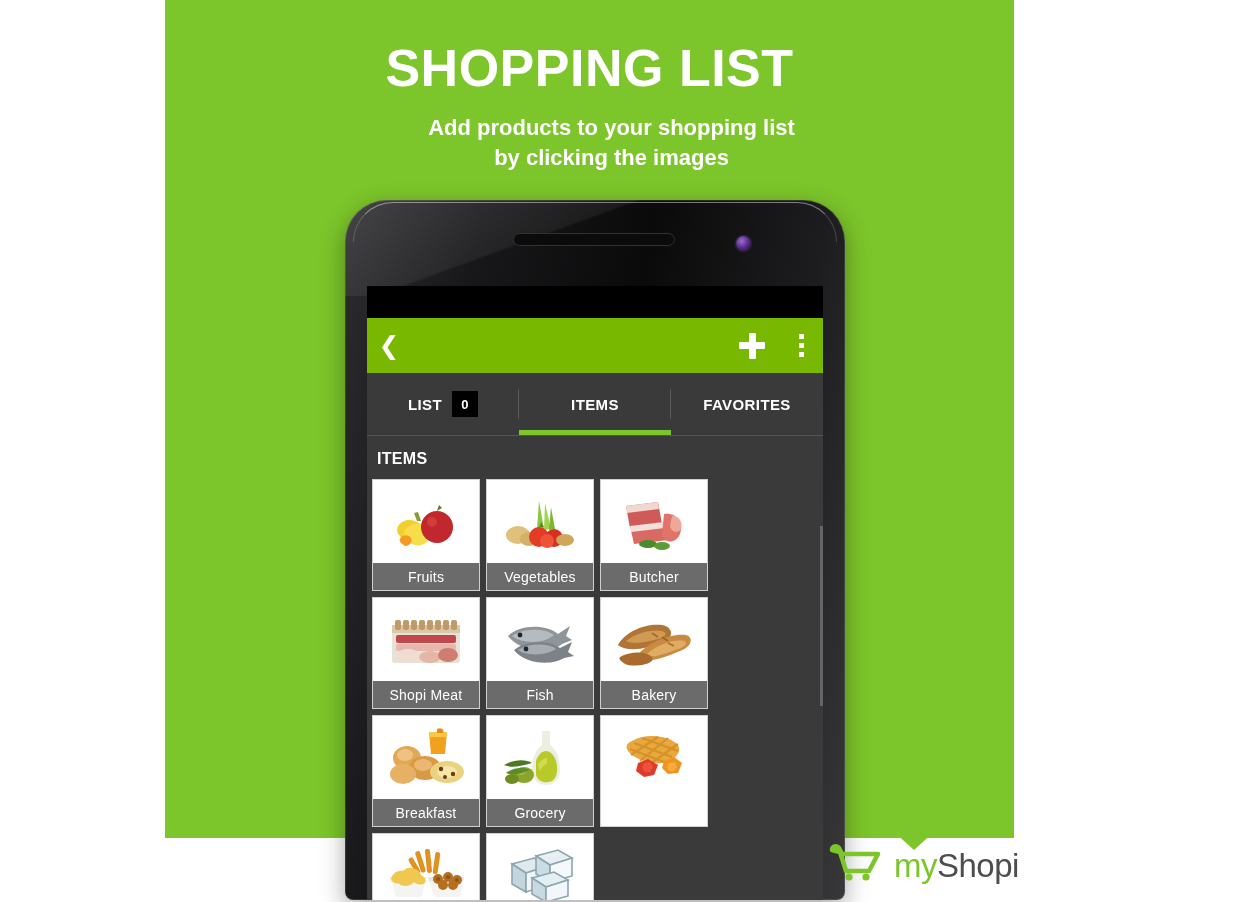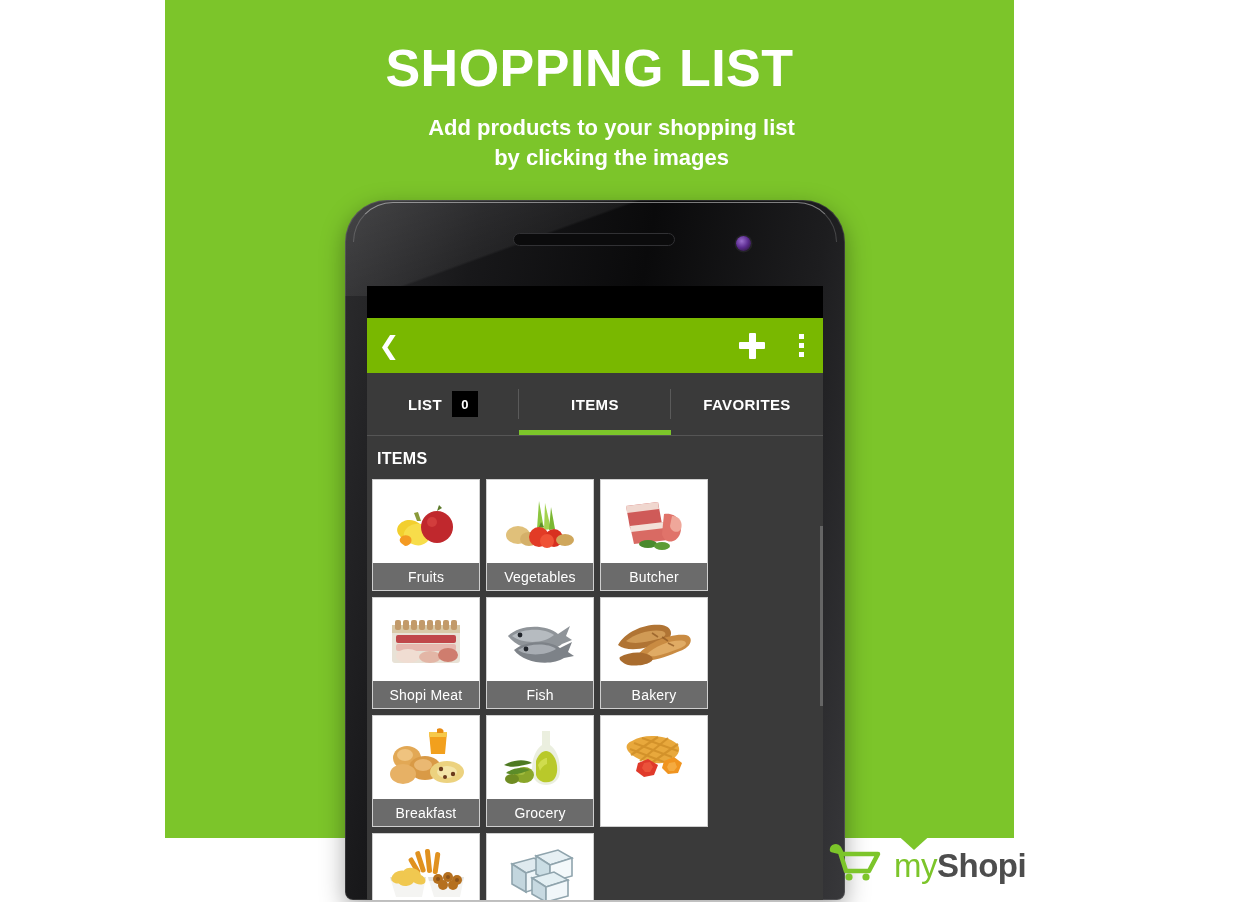--- a/index.html
+++ b/index.html
@@ -151,21 +151,21 @@
     background: rgba(255,255,255,0.22);
   }
 
   
   .brand {
     position: absolute; left: 828px; top: 843px;
     display: flex; align-items: center; gap: 10px;
   }
   .brand-text { font-size: 33px; letter-spacing: -0.5px; line-height: 1; }
   .brand-my { color: #7cc52a; font-weight: normal; margin-top: 6px; }
-  .brand-shopi { color: #4d4d4d; font-weight: bold; }
+  .brand-shopi { color: #4d4d4d; font-weight: normal; }
   .pointer-notch {
     position: absolute; left: 893px; top: 831px;
     width: 0; height: 0;
     border-left: 21px solid transparent;
     border-right: 21px solid transparent;
     border-top: 19px solid #7cc52a;
   }
 </style>
 </head>
 <body>

